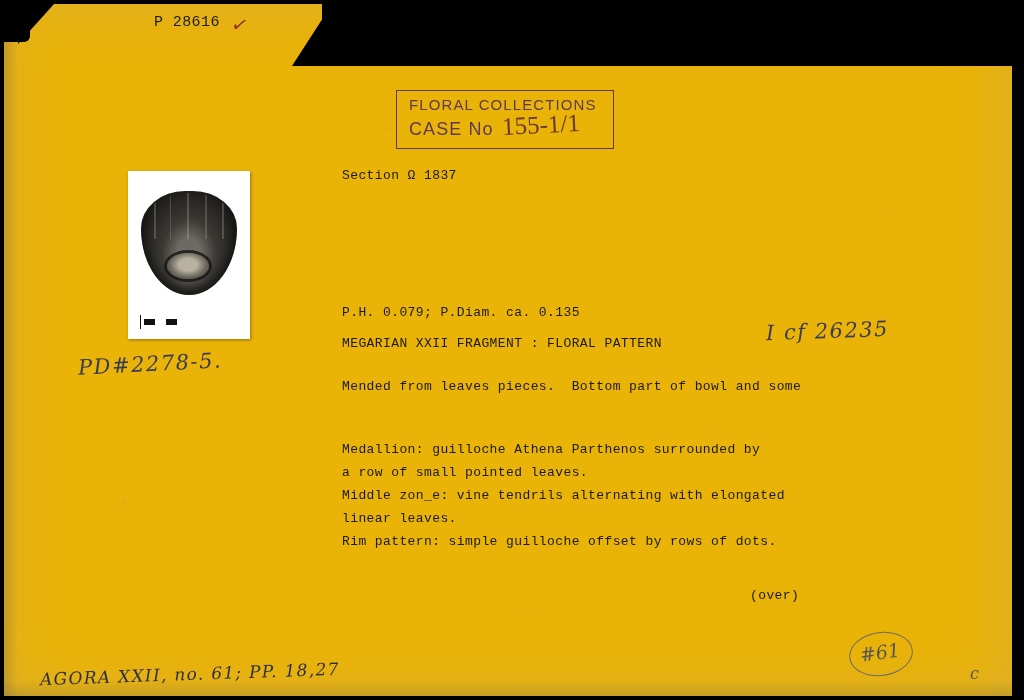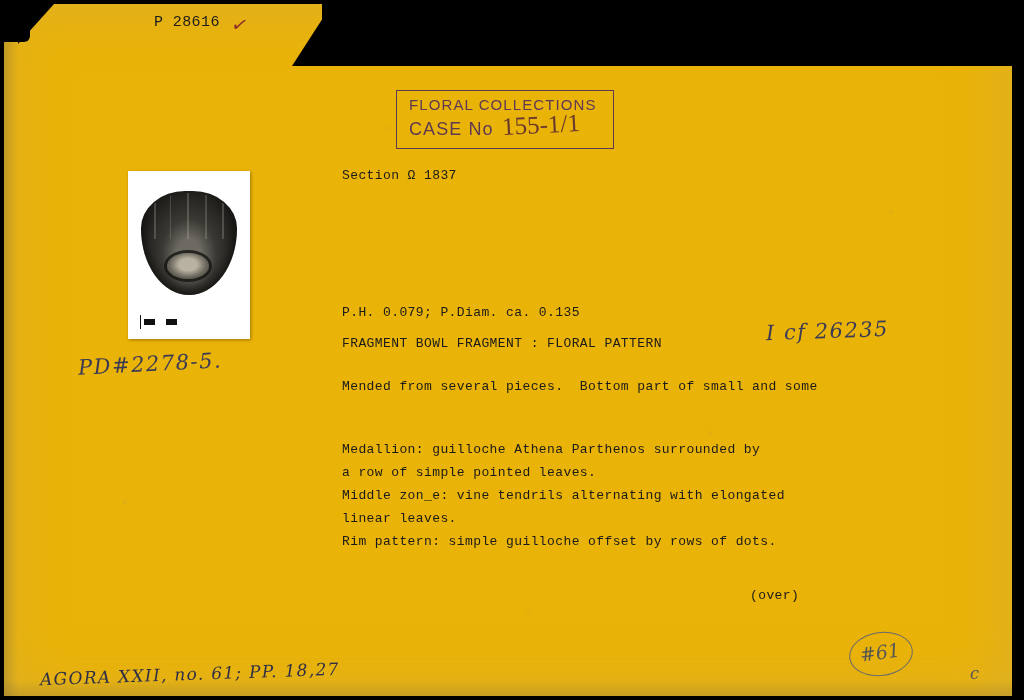--- a/index.html
+++ b/index.html
@@ -325,30 +325,30 @@
     <div class="blk" style="left:338px; top:160px;">
       <div class="typed">Section Ω 1837</div>
     </div>
 
 
     <div class="blk" style="left:338px; top:265px;margin-top:32px;">
       <div class="typed">P.H. 0.079; P.Diam. ca. 0.135</div>
     </div>
 
     <div class="blk" style="left:338px; top:328px;">
-      <div class="typed">FRAGMENT BOWL FRAGMENT : FLORAL PATTERN</div>
+      <div class="typed">MEGARIAN XXII FRAGMENT : FLORAL PATTERN</div>
     </div>
 
     <div class="blk" style="left:338px; top:371px;">
-      <div class="typed">Mended from several pieces.  Bottom part of small and some</div>
+      <div class="typed">Mended from leaves pieces.  Bottom part of bowl and some</div>
     </div>
 
     <div class="blk" style="left:338px; top:434px;">
       <div class="typed">Medallion: guilloche Athena Parthenos surrounded by</div>
-      <div class="typed">a row of simple pointed leaves.</div>
+      <div class="typed">a row of small pointed leaves.</div>
       <div class="typed">Middle zon_e: vine tendrils alternating with elongated</div>
       <div class="typed">linear leaves.</div>
       <div class="typed">Rim pattern: simple guilloche offset by rows of dots.</div>
     </div>
 
     <div class="blk" style="left:722px; top:580px;margin-left:24px;">
       <div class="typed">(over)</div>
     </div>
 
     <div class="hand pd-note">PD#2278-5.</div>

